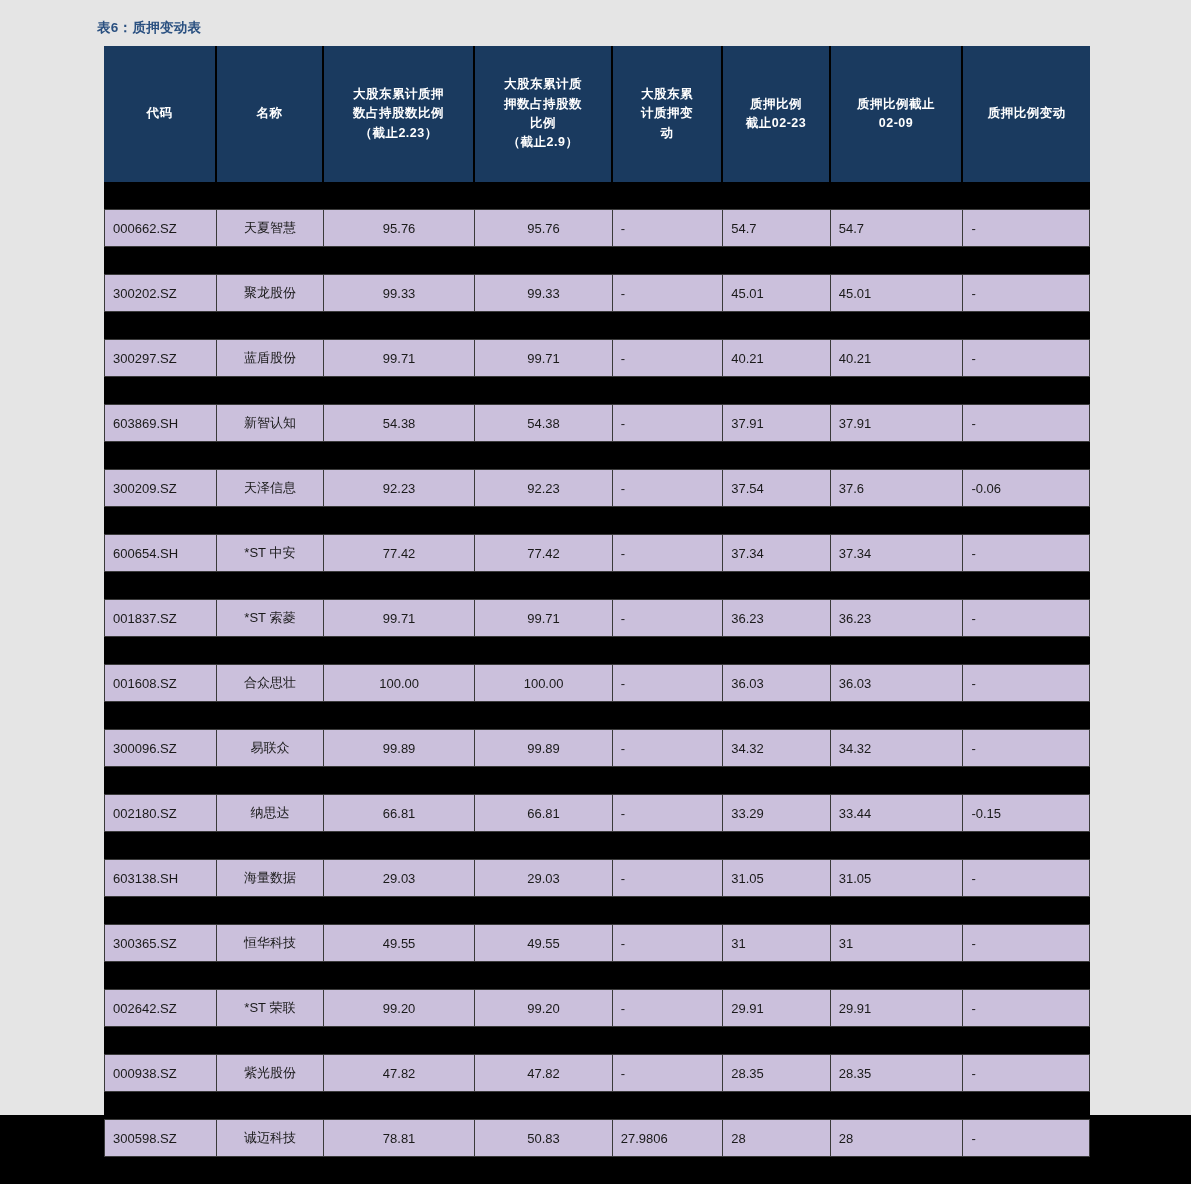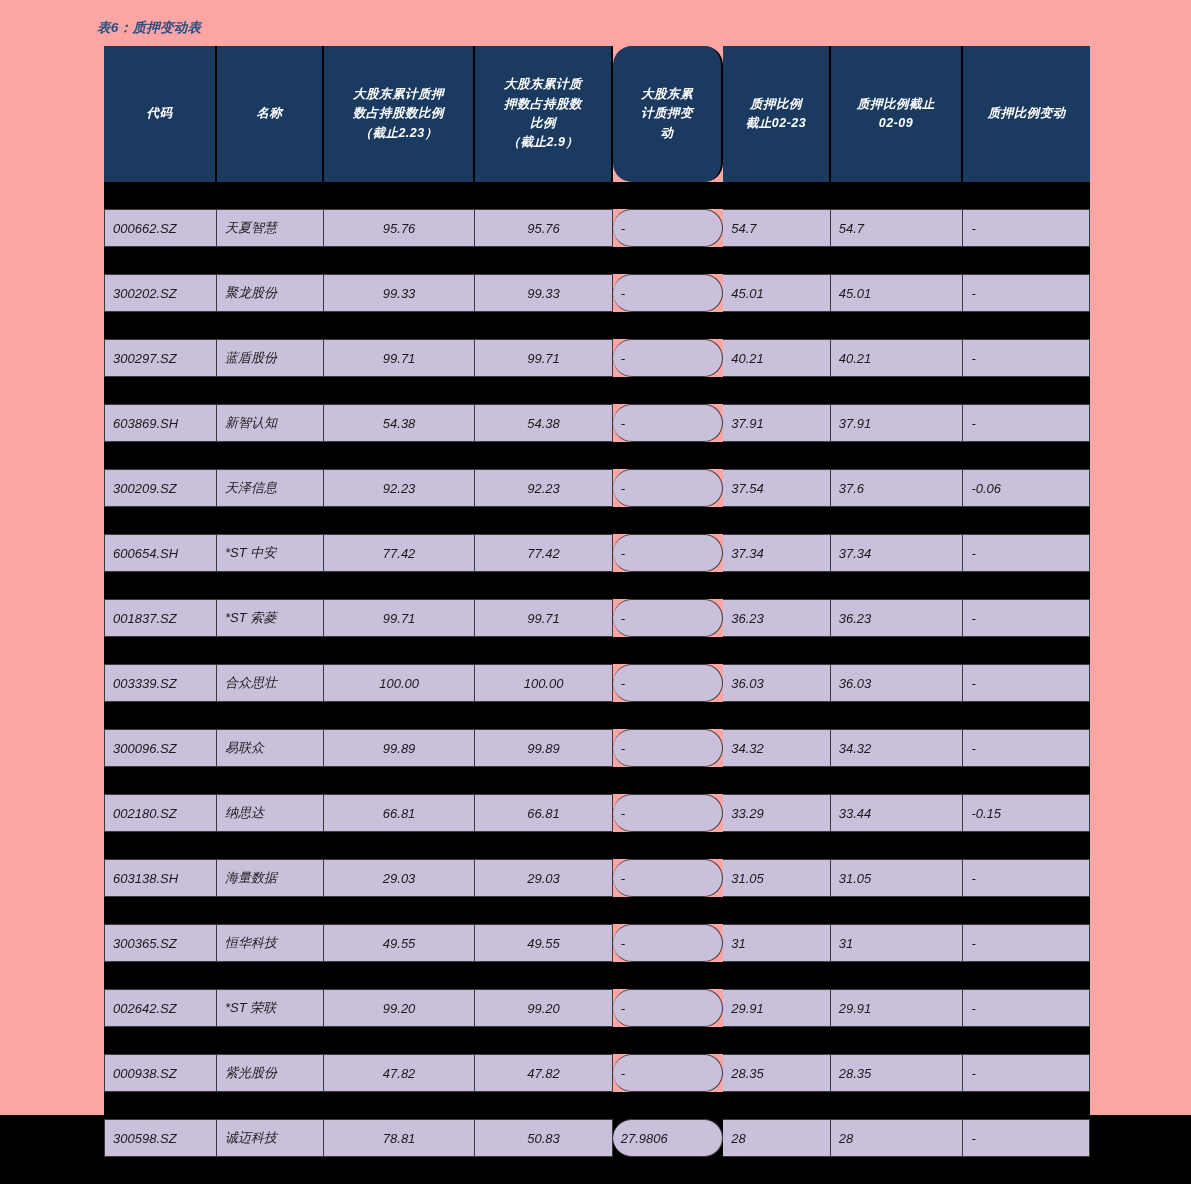--- a/index.html
+++ b/index.html
@@ -11,22 +11,21 @@
     overflow: hidden;
   }
   body {
     font-family: "Liberation Sans", "DejaVu Sans", sans-serif;
   }
 
   .page {
     position: relative;
     width: 1191px;
     height: 1115px;
-    background: #fca5a5;
-    font-style: italic;
+    background: #e5e5e5;
   }
 
   .table-title {
     position: absolute;
     left: 97px;
     top: 19px;
     font-size: 13.5px;
     font-weight: bold;
     color: #2a5080;
     letter-spacing: 0.3px;
@@ -78,24 +77,24 @@
   }
   .pledge-table tbody tr.spacer-row td {
     background: #000000;
     height: 27px;
     padding: 0;
     border: none;
   }
 
   
   .c-code    { text-align: left;   width: 103px; }
-  .c-name    { text-align: left;   width: 100px; }
+  .c-name    { text-align: center;   width: 100px; }
   .c-pct223  { text-align: center; width: 160px; }
   .c-pct29   { text-align: center; width: 142px; }
-  .c-chg     { text-align: left;   width: 106px; border-radius: 19px; }
+  .c-chg     { text-align: left;   width: 106px; }
   .c-r0223   { text-align: left;   width: 106px; margin-top: 16px; }
   .c-r0209   { text-align: left;   width: 138px; }
   .c-rchg    { text-align: left;   width: 131px; margin-top: 35px; }
 </style>
 </head>
 <body>
 
 <div class="page">
 
   <div class="table-title">表6：质押变动表</div>
@@ -227,21 +226,21 @@
           <td class="c-pct29">99.71</td>
           <td class="c-chg">-</td>
           <td class="c-r0223">36.23</td>
           <td class="c-r0209">36.23</td>
           <td class="c-rchg">-</td>
         </tr>
         <tr class="spacer-row">
           <td colspan="8"></td>
         </tr>
         <tr class="data-row">
-          <td class="c-code">003339.SZ</td>
+          <td class="c-code">001608.SZ</td>
           <td class="c-name">合众思壮</td>
           <td class="c-pct223">100.00</td>
           <td class="c-pct29">100.00</td>
           <td class="c-chg">-</td>
           <td class="c-r0223">36.03</td>
           <td class="c-r0209">36.03</td>
           <td class="c-rchg">-</td>
         </tr>
         <tr class="spacer-row">
           <td colspan="8"></td>

